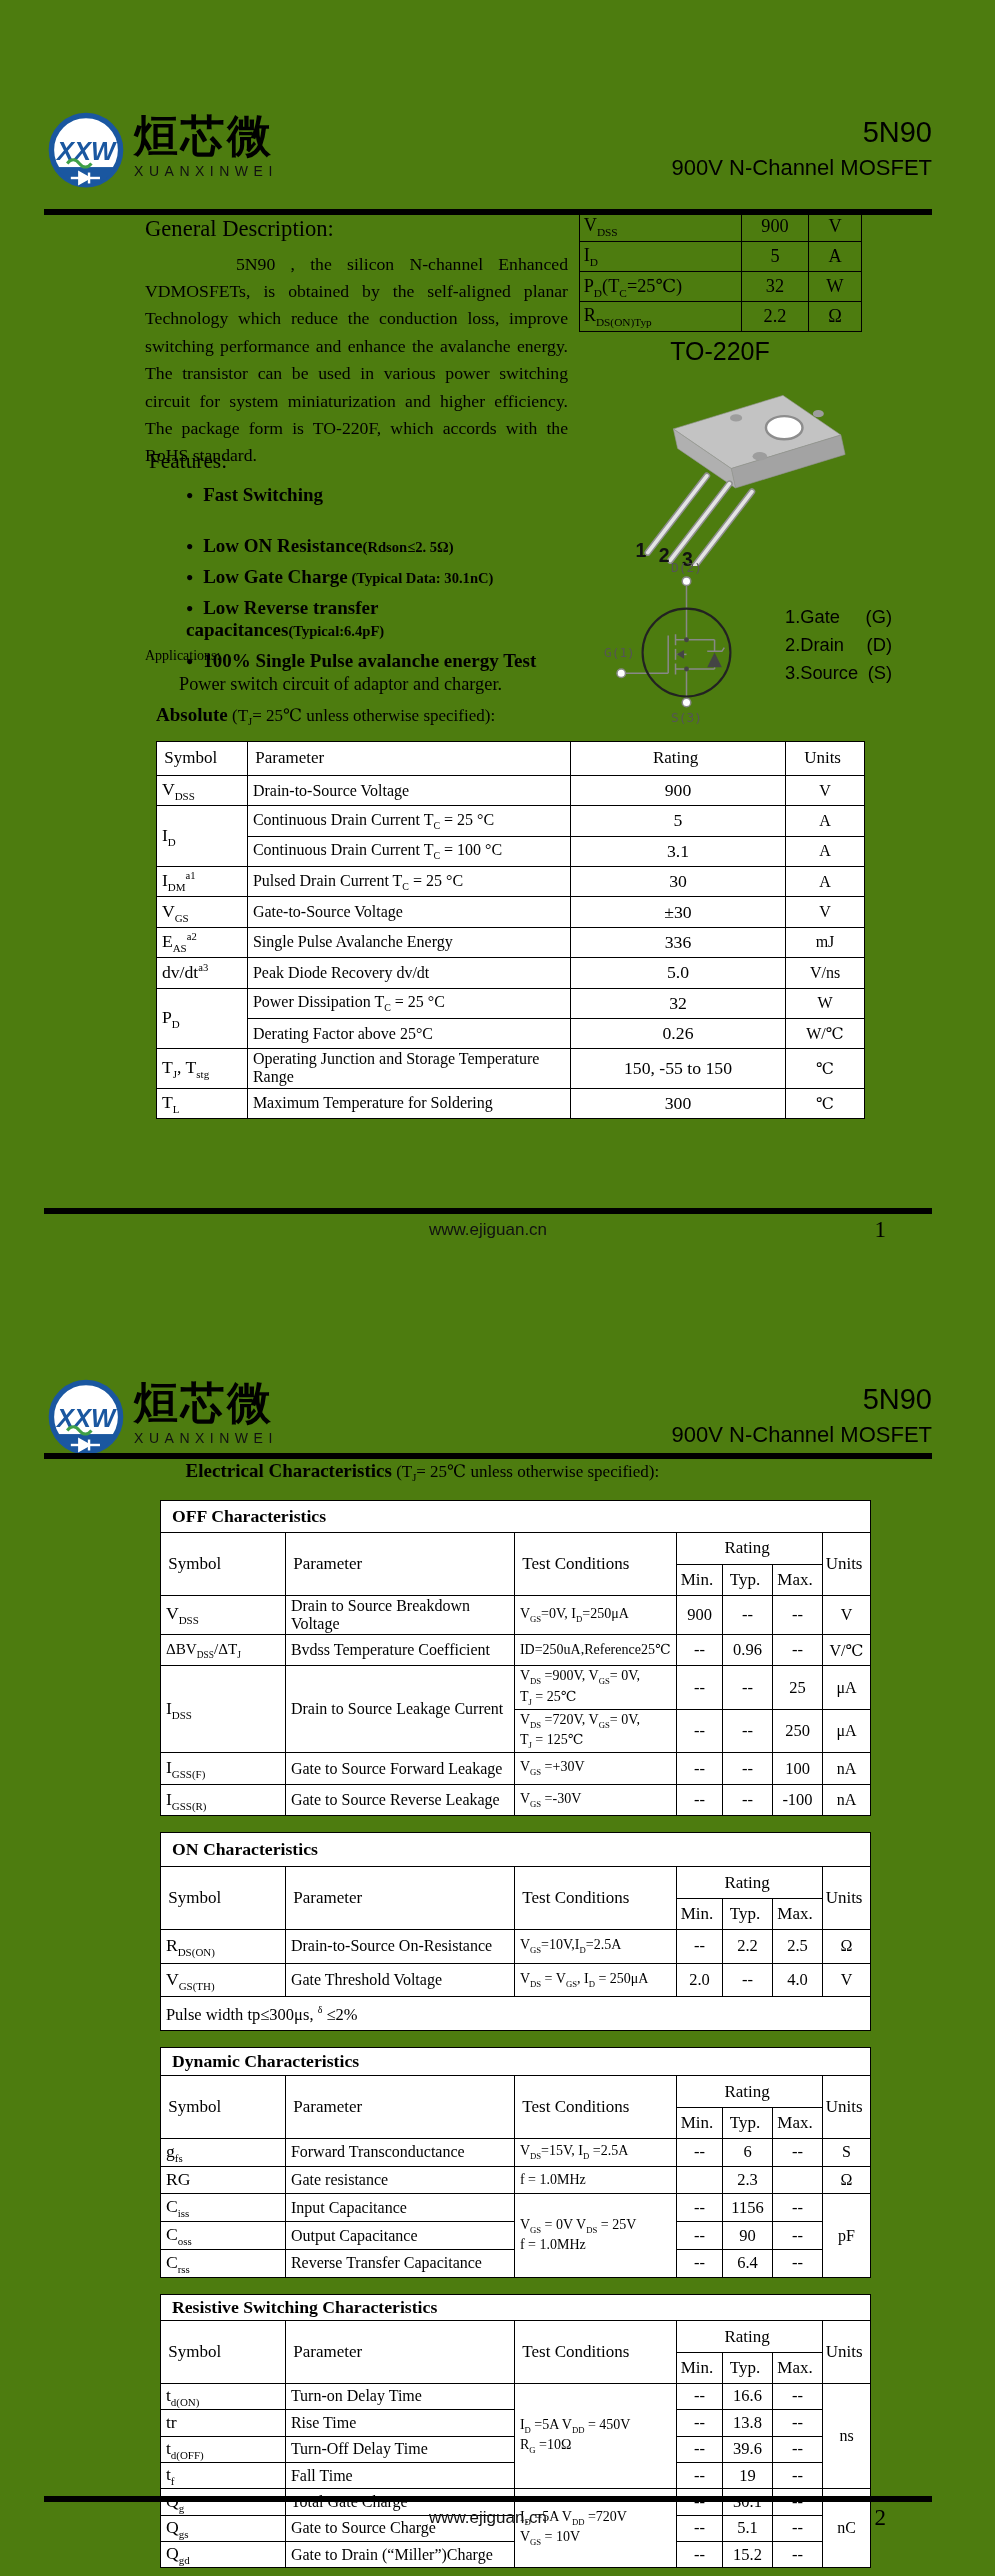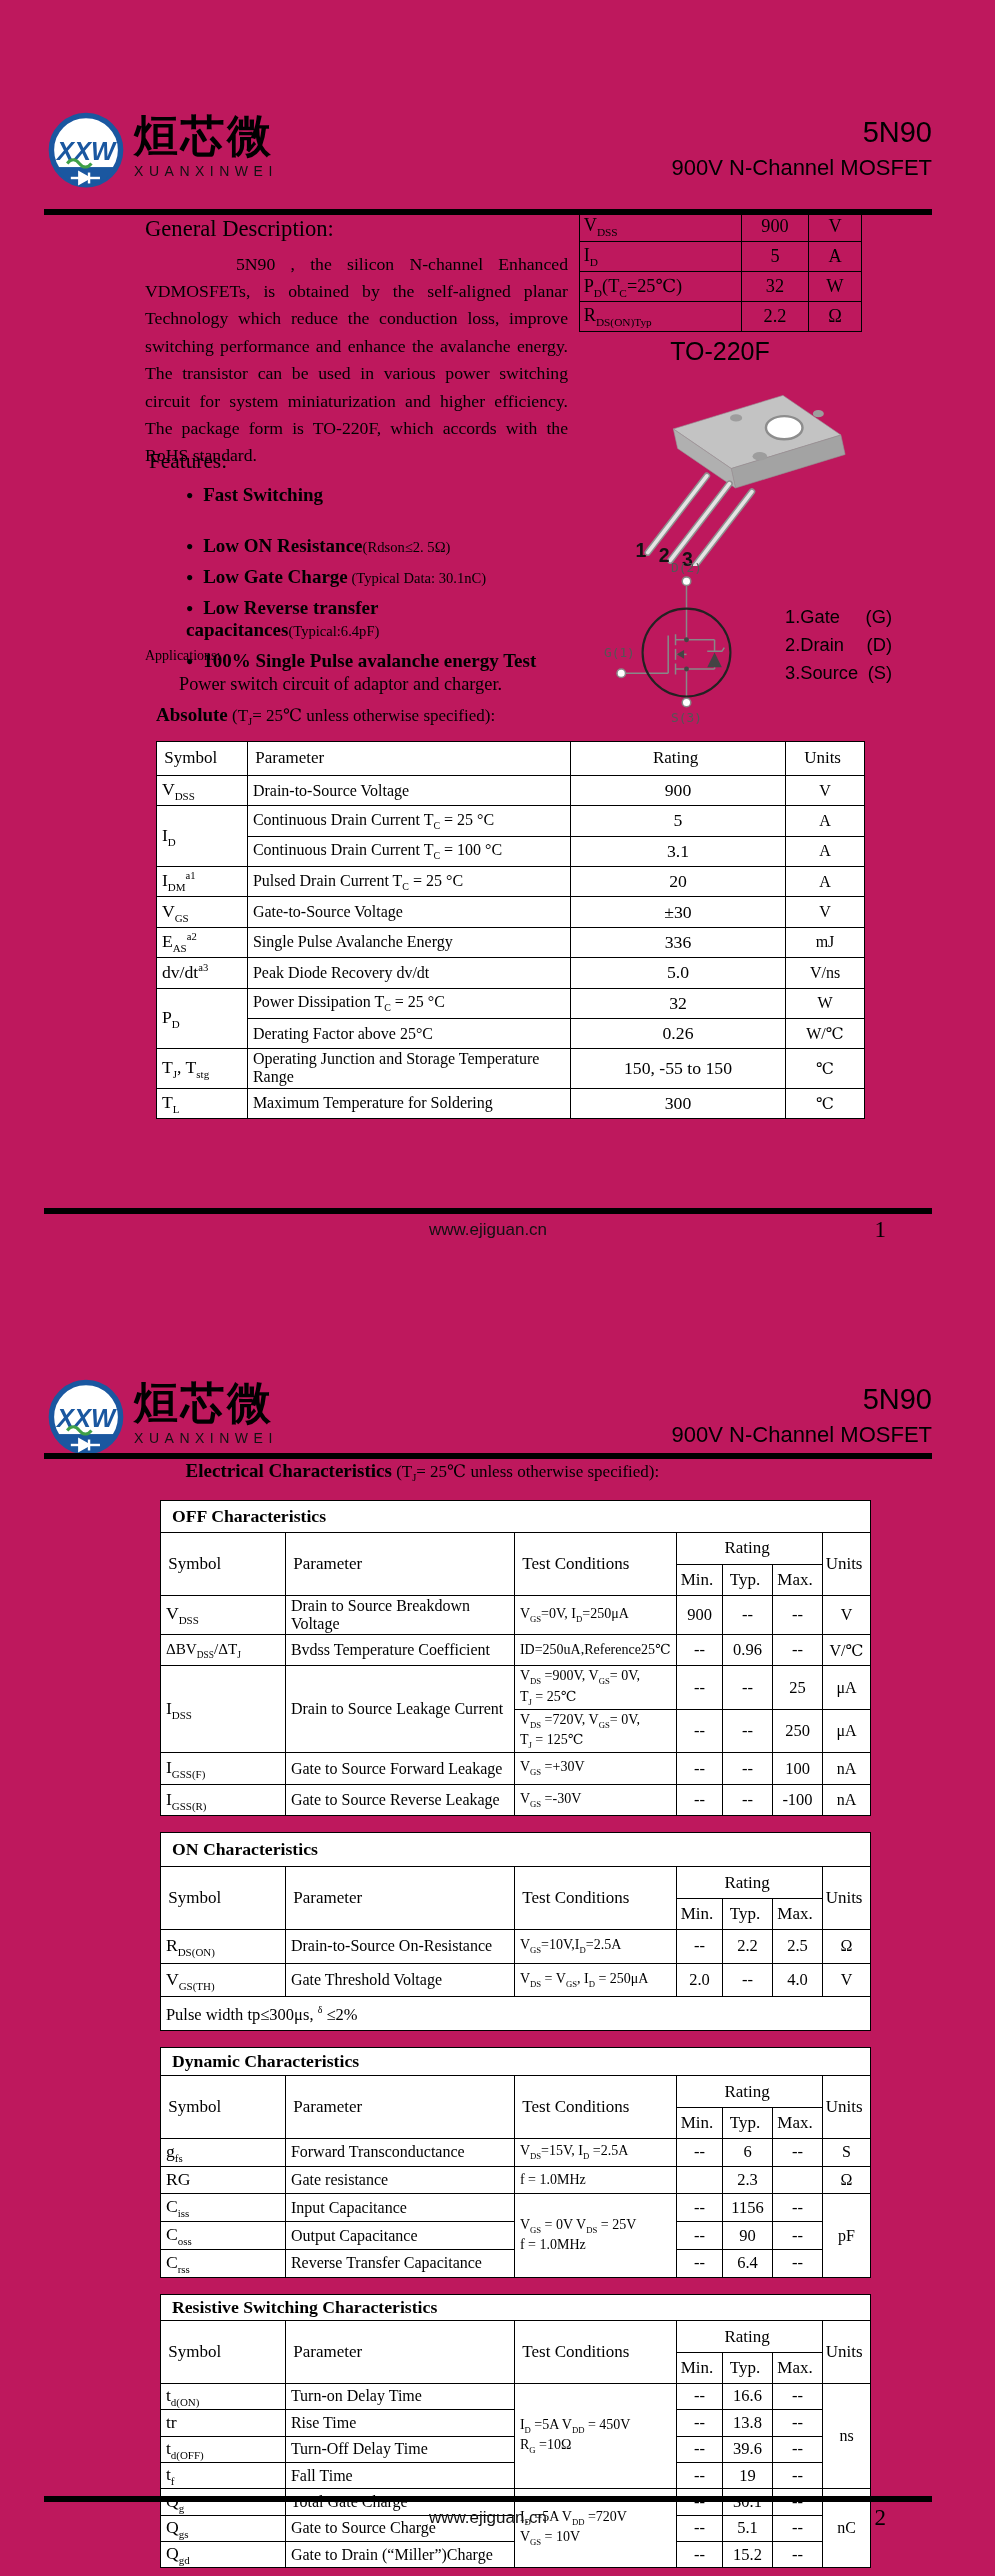--- a/index.html
+++ b/index.html
@@ -1,17 +1,17 @@
 <!DOCTYPE html>
 <html style="font-size:9.8px"><head>
 <meta charset="utf-8">
 <style>
   html,body{margin:0;padding:0;background:#ffffff;}
   body{width:995px;font-family:"Liberation Serif","DejaVu Serif",serif;color:#000;}
-  .page{position:relative;width:995px;height:1288px;background:#be185d;overflow:hidden;}
+  .page{position:relative;width:995px;height:1288px;background:#4d7c0f;overflow:hidden;}
 
   
   .hdr{position:absolute;left:44px;right:63px;display:flex;justify-content:space-between;align-items:flex-start;}
   .pg1 .hdr{top:110px}.pg2 .hdr{top:89px}
   .logo-wrap{display:flex;align-items:flex-start;gap:6.1px;}
   .logo-text .cn{font-family:"Liberation Sans","DejaVu Sans",sans-serif;font-weight:900;font-size:44px;line-height:52px;letter-spacing:2.4px;color:#000;}
   .logo-text .en{font-family:"Liberation Sans","DejaVu Sans",sans-serif;font-size:14px;letter-spacing:5.5px;color:#111;margin-top:1.2px;}
   .hdr-right{text-align:right;font-family:"Liberation Sans","DejaVu Sans",sans-serif;padding-top:7.3px;}
   .part-no{font-size:29px;line-height:30.5px;}
   .family{font-size:22px;line-height:27px;margin-top:6.1px;}
@@ -26,21 +26,21 @@
   
   .gd{position:absolute;left:145px;top:216px;width:423px;}
   .h1{font-size:22.6px;font-weight:normal;}
   .gd-body{margin-top:8.5px;font-size:17.7px;line-height:27.4px;text-align:justify;text-indent:91px;}
   .features{position:absolute;left:149px;top:449px;width:427px;}
   .feat-list{margin:9.8px 0 0 37px;padding:0;list-style:none;}
   .feat-list li{margin-bottom:9.1px;}
   .feat-list li.gap{margin-bottom:29px;}
   .bullet{font-size:12.2px;vertical-align:1.8px;margin-right:9.8px;}
   .feat-main{font-size:19px;font-weight:bold;}
-  .feat-note{font-size:14.6px;font-weight:normal;}
+  .feat-note{font-size:14.6px;font-weight:bold;}
   .apps{position:absolute;left:145px;top:648px;width:439px;}
   .apps-body{margin:9.8px 0 0 34px;font-size:18.3px;}
   .abs-head{position:absolute;left:156px;top:704px;font-size:17px;}
   .abs-head b{font-size:19px;}
   .abs-tbl{position:absolute;left:156px;top:731px;}
 
   
   .sum-tbl{position:absolute;left:579px;top:211px;}
   .sum-tbl table{border-collapse:collapse;table-layout:fixed;width:282px;border:1.8px solid #000;}
   .sum-tbl td{border:1.2px solid #000;height:29px;font-size:18.3px;padding:0 3.7px;}
@@ -169,21 +169,21 @@
         <td class="c-unit">A</td>
       </tr>
       <tr>
         <td class="c-par"><span>Continuous Drain Current T</span><sub>C</sub><span> = 100 °C</span></td>
         <td class="c-rat">3.1</td>
         <td class="c-unit">A</td>
       </tr>
       <tr>
         <td class="c-sym"><span>I</span><sub>DM</sub><sup>a1</sup></td>
         <td class="c-par"><span>Pulsed Drain Current T</span><sub>C</sub><span> = 25 °C</span></td>
-        <td class="c-rat">20</td>
+        <td class="c-rat">30</td>
         <td class="c-unit">A</td>
       </tr>
       <tr>
         <td class="c-sym"><span>V</span><sub>GS</sub></td>
         <td class="c-par"><span>Gate-to-Source Voltage</span></td>
         <td class="c-rat">±30</td>
         <td class="c-unit">V</td>
       </tr>
       <tr>
         <td class="c-sym"><span>E</span><sub>AS</sub><sup>a2</sup></td>

